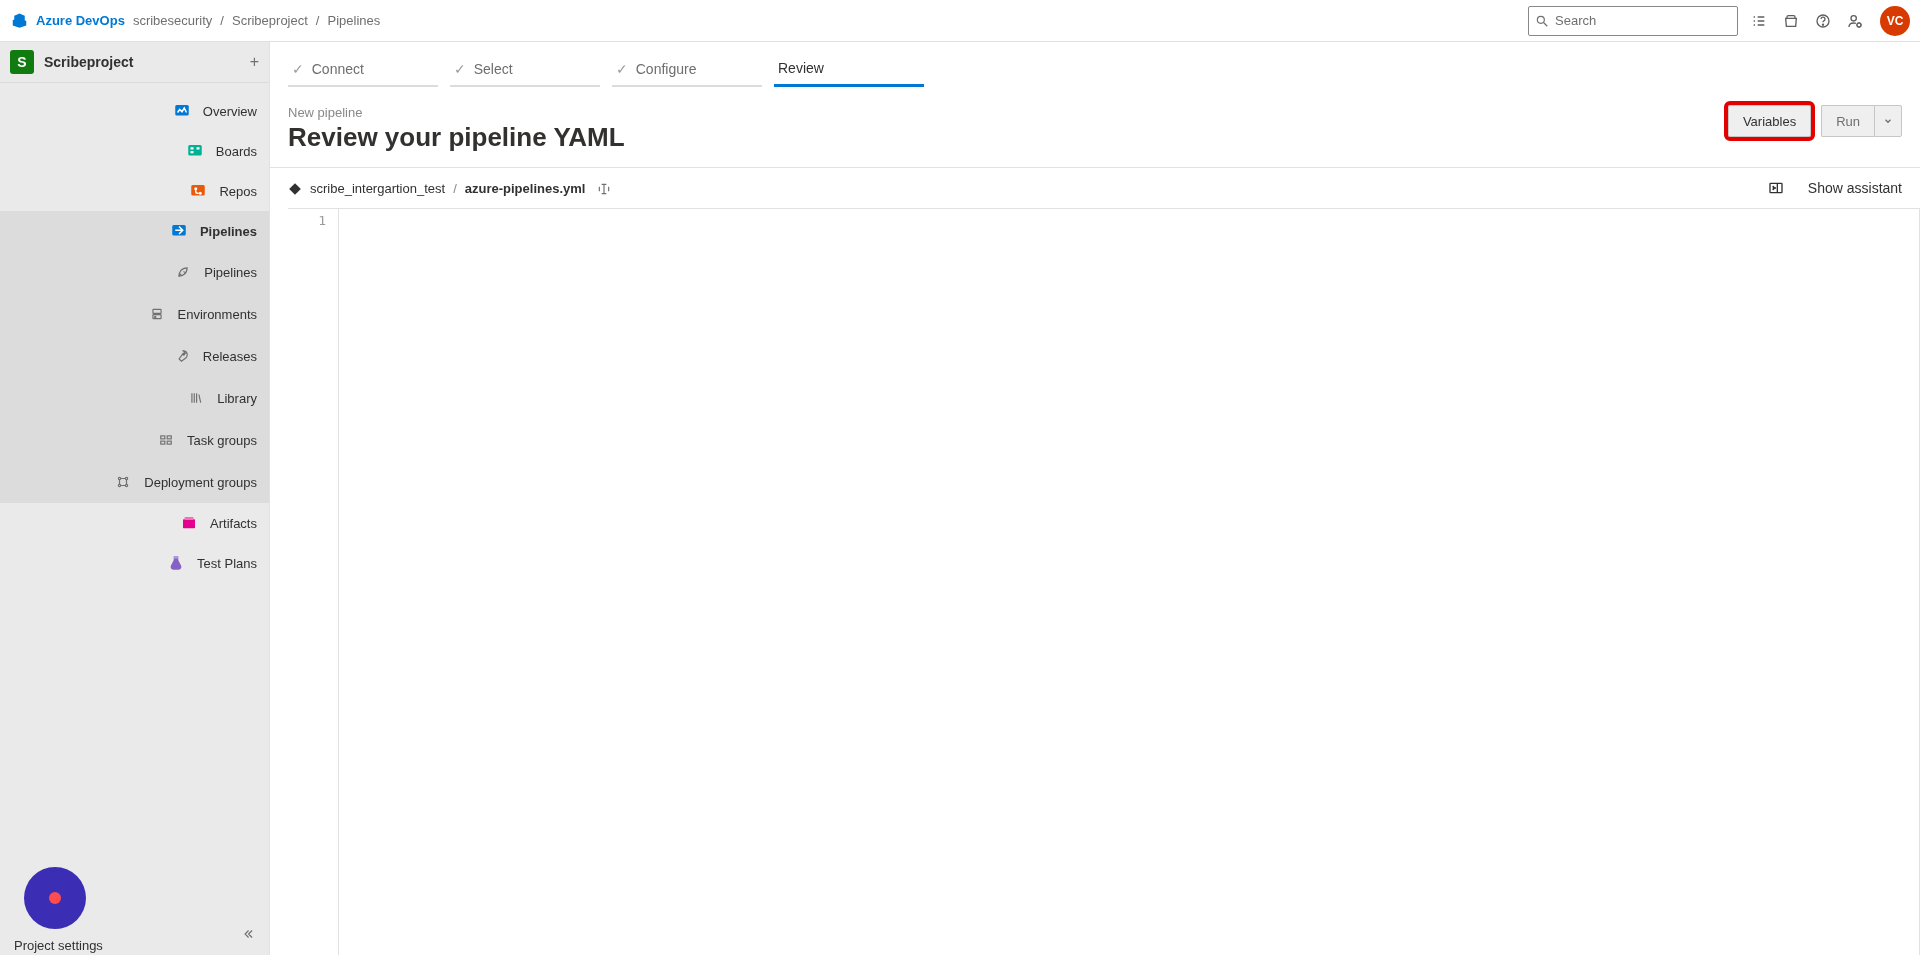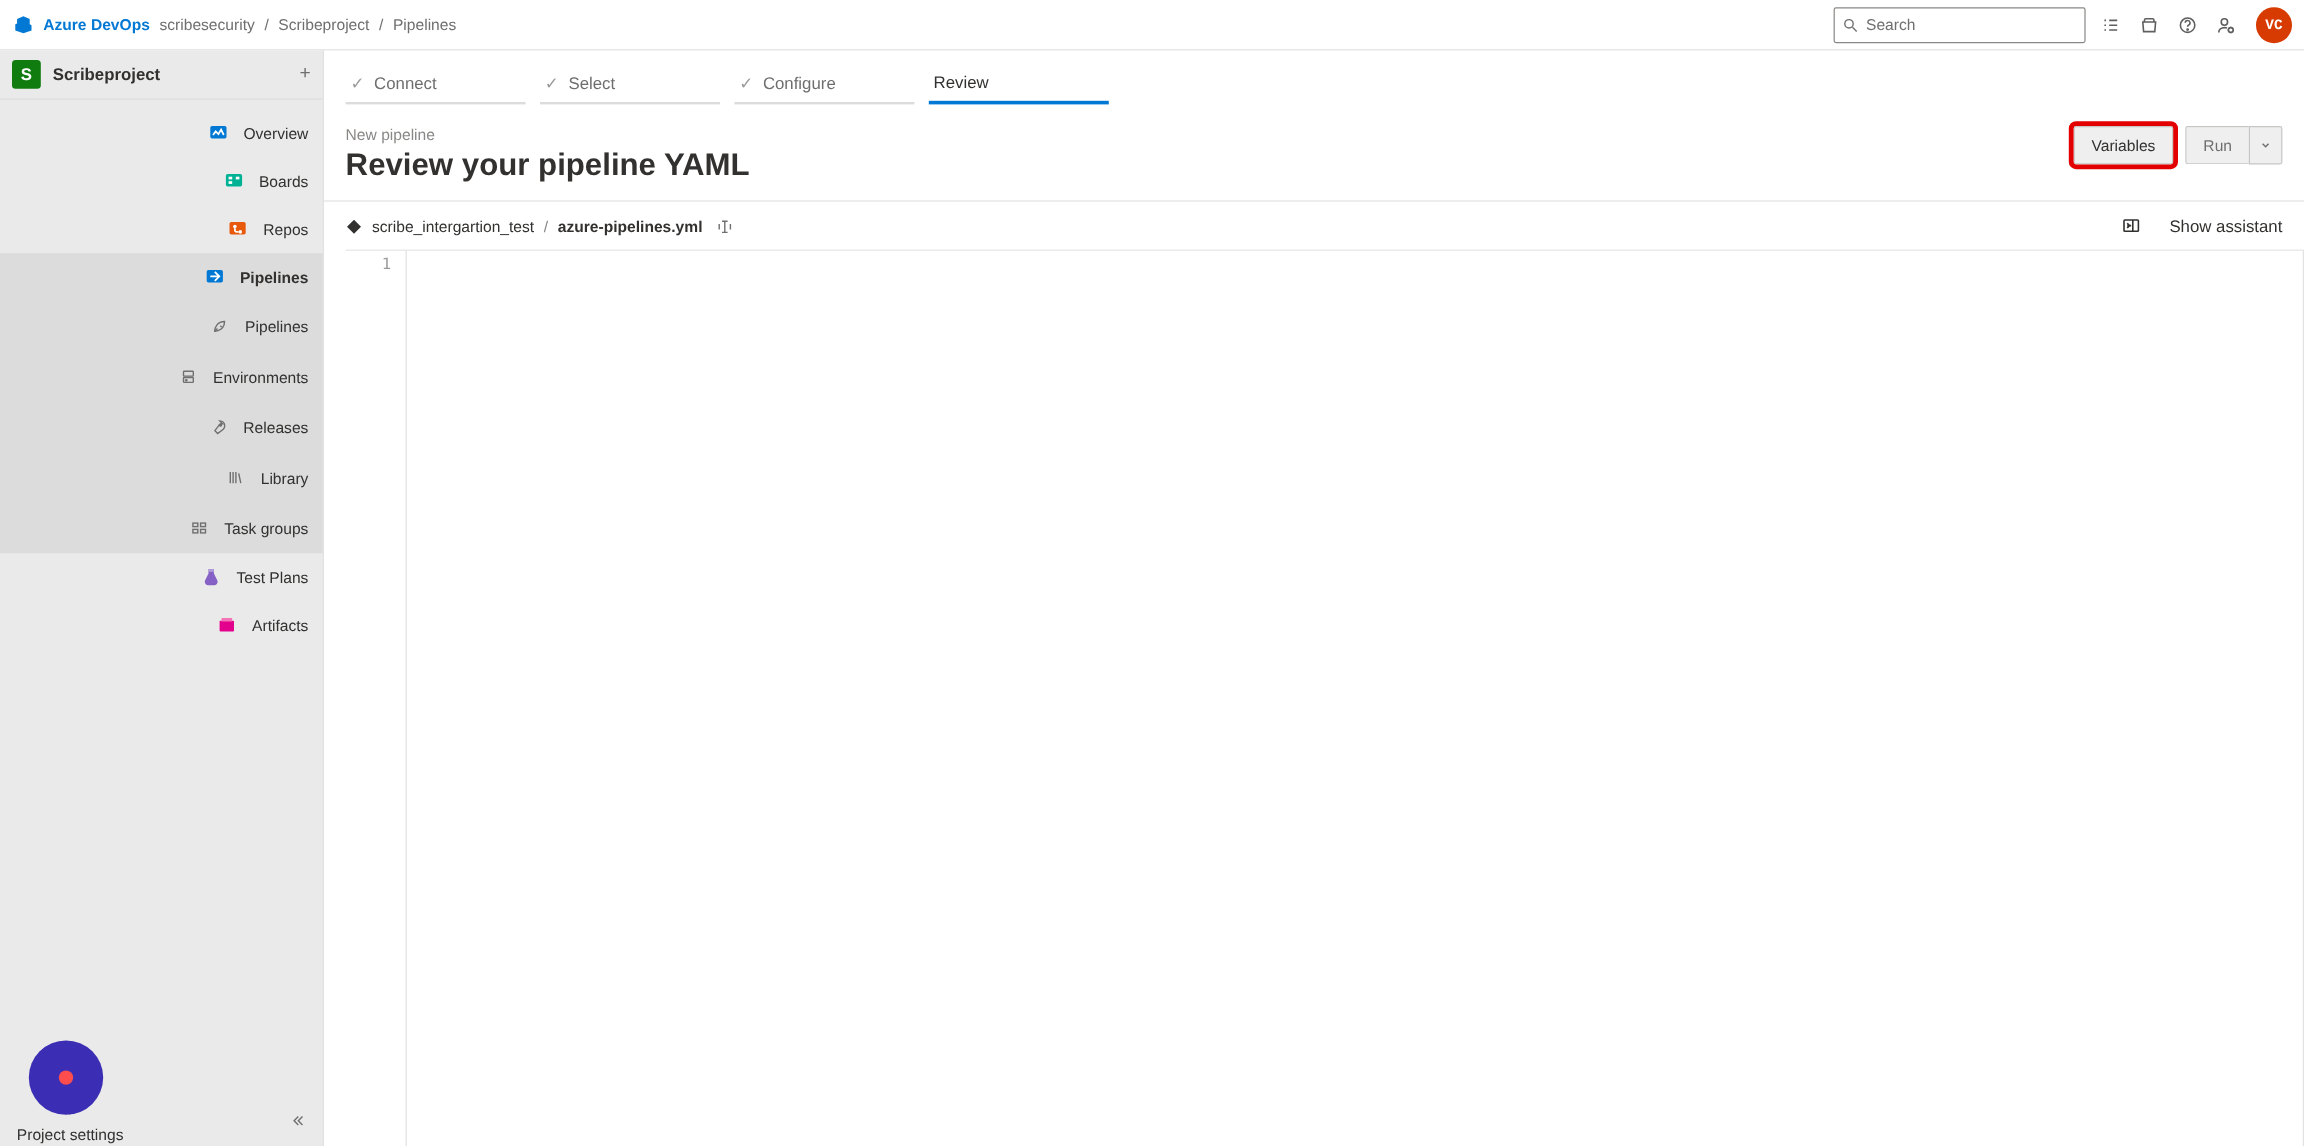--- a/index.html
+++ b/index.html
@@ -77,21 +77,20 @@
     height: 30px;
     border-radius: 50%;
     background: #d83b01;
     color: #fff;
     display: flex;
     align-items: center;
     justify-content: center;
     font-size: 12px;
     font-weight: 600;
     margin-left: 4px;
-    font-family: Liberation Mono, monospace;
   }
   
   .main { display: flex; height: calc(100% - var(--header-h)); }
   .sidebar {
     width: 270px;
     background: var(--sidebar-bg);
     display: flex;
     flex-direction: column;
     border-right: 1px solid var(--border);
     position: relative;
@@ -440,39 +439,51 @@
           <span class="icon">
               <svg width="14" height="14" viewBox="0 0 24 24" fill="none" stroke="#707070" stroke-width="2">
                 <rect x="3" y="5" width="7" height="5"></rect>
                 <rect x="14" y="5" width="7" height="5"></rect>
                 <rect x="3" y="14" width="7" height="5"></rect>
                 <rect x="14" y="14" width="7" height="5"></rect>
               </svg>
             </span>
           <span>Task groups</span>
         </div>
-      </div>
-
+        <div class="nav-sub-item">
+          <span class="icon">
+              <svg width="14" height="14" viewBox="0 0 24 24" fill="none" stroke="#707070" stroke-width="2">
+                <circle cx="6" cy="6" r="2"></circle>
+                <circle cx="18" cy="6" r="2"></circle>
+                <circle cx="6" cy="18" r="2"></circle>
+                <circle cx="18" cy="18" r="2"></circle>
+                <path d="M8 6h8M6 8v8M18 8v8M8 18h8"></path>
+              </svg>
+            </span>
+          <span>Deployment groups</span>
+        </div>
+      </div>
+
+      <div class="nav-item">
+        <span class="icon">
+            <svg width="18" height="18" viewBox="0 0 24 24">
+              <rect x="4" y="7" width="16" height="12" rx="1" fill="#e3008c"></rect>
+              <rect x="6" y="4" width="12" height="4" rx="1" fill="#f472b6"></rect>
+            </svg>
+          </span>
+        <span>Artifacts</span>
+      </div>
       <div class="nav-item">
         <span class="icon">
             <svg width="18" height="18" viewBox="0 0 24 24">
               <path d="M9 3h6v5l4 8a4 4 0 0 1-4 5H9a4 4 0 0 1-4-5l4-8V3z" fill="#8661c5"></path>
               <rect x="9" y="3" width="6" height="3" fill="#b39ddb"></rect>
             </svg>
           </span>
         <span>Test Plans</span>
-      </div>
-      <div class="nav-item">
-        <span class="icon">
-            <svg width="18" height="18" viewBox="0 0 24 24">
-              <rect x="4" y="7" width="16" height="12" rx="1" fill="#e3008c"></rect>
-              <rect x="6" y="4" width="12" height="4" rx="1" fill="#f472b6"></rect>
-            </svg>
-          </span>
-        <span>Artifacts</span>
       </div>
     </div>
 
     <div class="spacer"></div>
 
     <div class="record-bubble">
       <div class="dot"></div>
     </div>
 
     <div class="settings-row">

